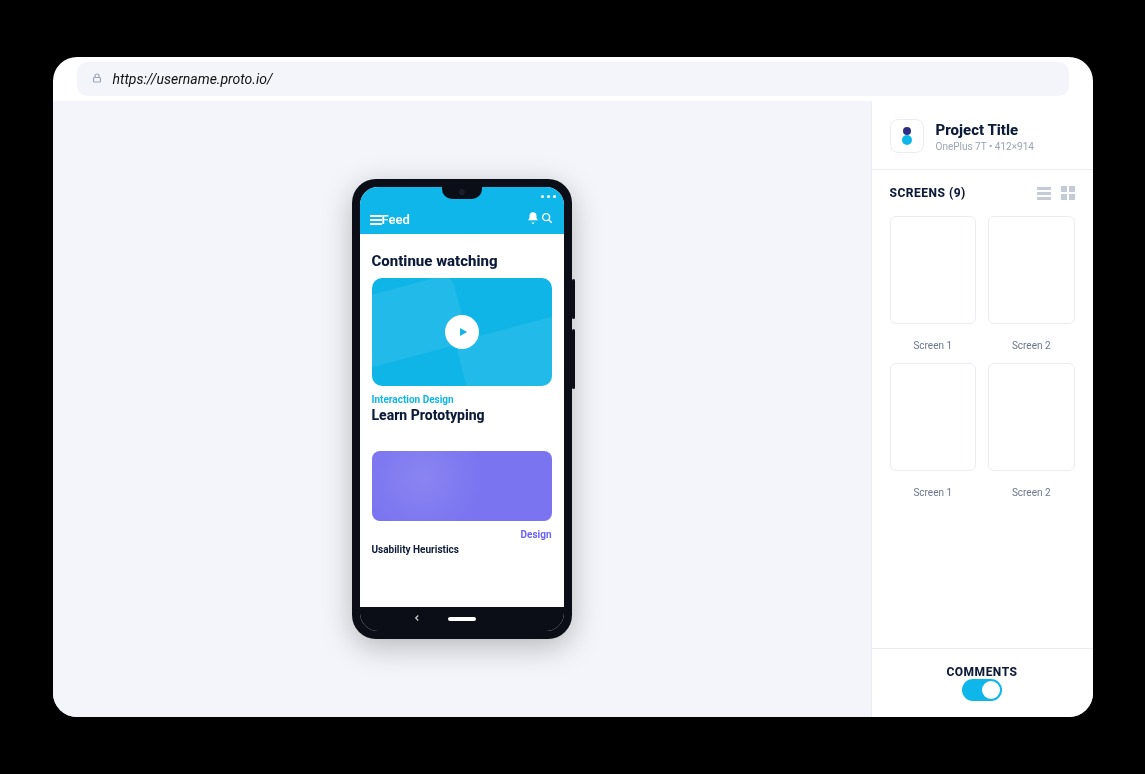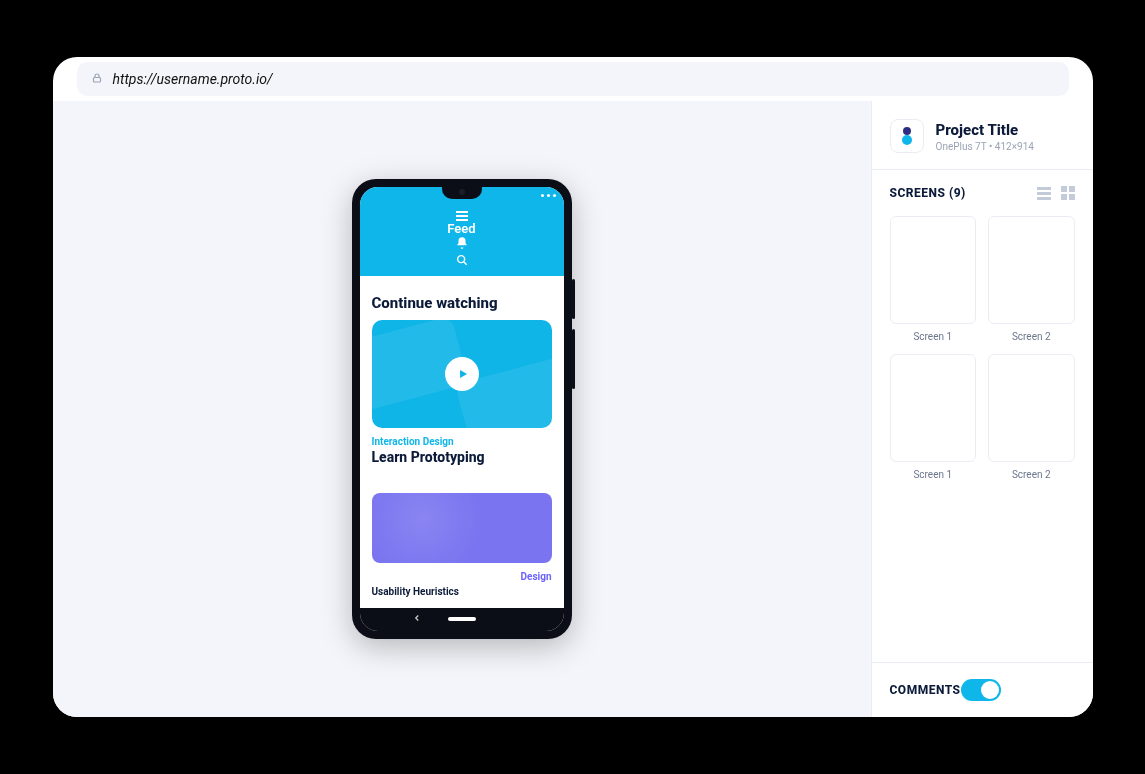--- a/index.html
+++ b/index.html
@@ -94,21 +94,21 @@
     background:#0fb6e9;
     display:flex;justify-content:flex-end;align-items:center;
     padding:0 8px;gap:3px;
   }
   .statusbar span{width:3px;height:3px;border-radius:50%;background:#fff;}
   .appbar {
     background:#0fb6e9;
     color:#fff;
     display:flex;align-items:center;gap:0;
     padding:6px 10px;
-    font-size:13px;font-weight:600;flex-direction:column;
+    font-size:13px;font-weight:600;
   }
   .appbar .spacer{flex:1;}
   .hamburger{display:flex;flex-direction:column;gap:2px;}
   .hamburger i{display:block;width:12px;height:2px;background:#fff;}
   .content{padding:18px 12px;overflow:hidden;}
   .h-cw{font-size:15px;font-weight:800;color:#0c1b3a;margin-bottom:8px;}
   .hero{
     background:#10b5e8;
     border-radius:10px;height:108px;
     display:flex;align-items:center;justify-content:center;
@@ -160,25 +160,25 @@
   .proj-meta{font-size:10px;color:#9aa4b5;margin-top:2px;}
   .screens-head{
     display:flex;align-items:center;justify-content:space-between;
     padding:16px 18px 6px;
   }
   .screens-head h4{font-size:12px;font-weight:800;letter-spacing:.5px;color:#0c1b3a;}
   .view-toggle{display:flex;gap:10px;color:#c4cbd8;}
   .vt{cursor:pointer;display:flex;}
   .grid{display:grid;grid-template-columns:1fr 1fr;gap:12px 12px;padding:10px 18px;}
   .sthumb{border:1px solid #e9edf3;border-radius:6px;height:108px;background:#fff;}
-  .slabel{font-size:10px;color:#6b768c;text-align:center;margin-top:7px;}
+  .slabel{font-size:10px;color:#6b768c;text-align:center;margin-top:16px;}
   .panel-spacer{flex:1;}
   .comments{
     border-top:1px solid #e9edf3;padding:16px 18px;
-    display:flex;align-items:center;justify-content:flex-start;
+    display:flex;align-items:center;justify-content:flex-end;flex-direction:column;
   }
   .comments h4{font-size:12px;font-weight:800;letter-spacing:.5px;color:#0c1b3a;}
   .switch{
     width:40px;height:22px;border-radius:11px;background:#0fb6e9;
     position:relative;cursor:pointer;
   }
   .switch::after{
     content:"";position:absolute;right:2px;top:2px;width:18px;height:18px;
     background:#fff;border-radius:50%;
   }

